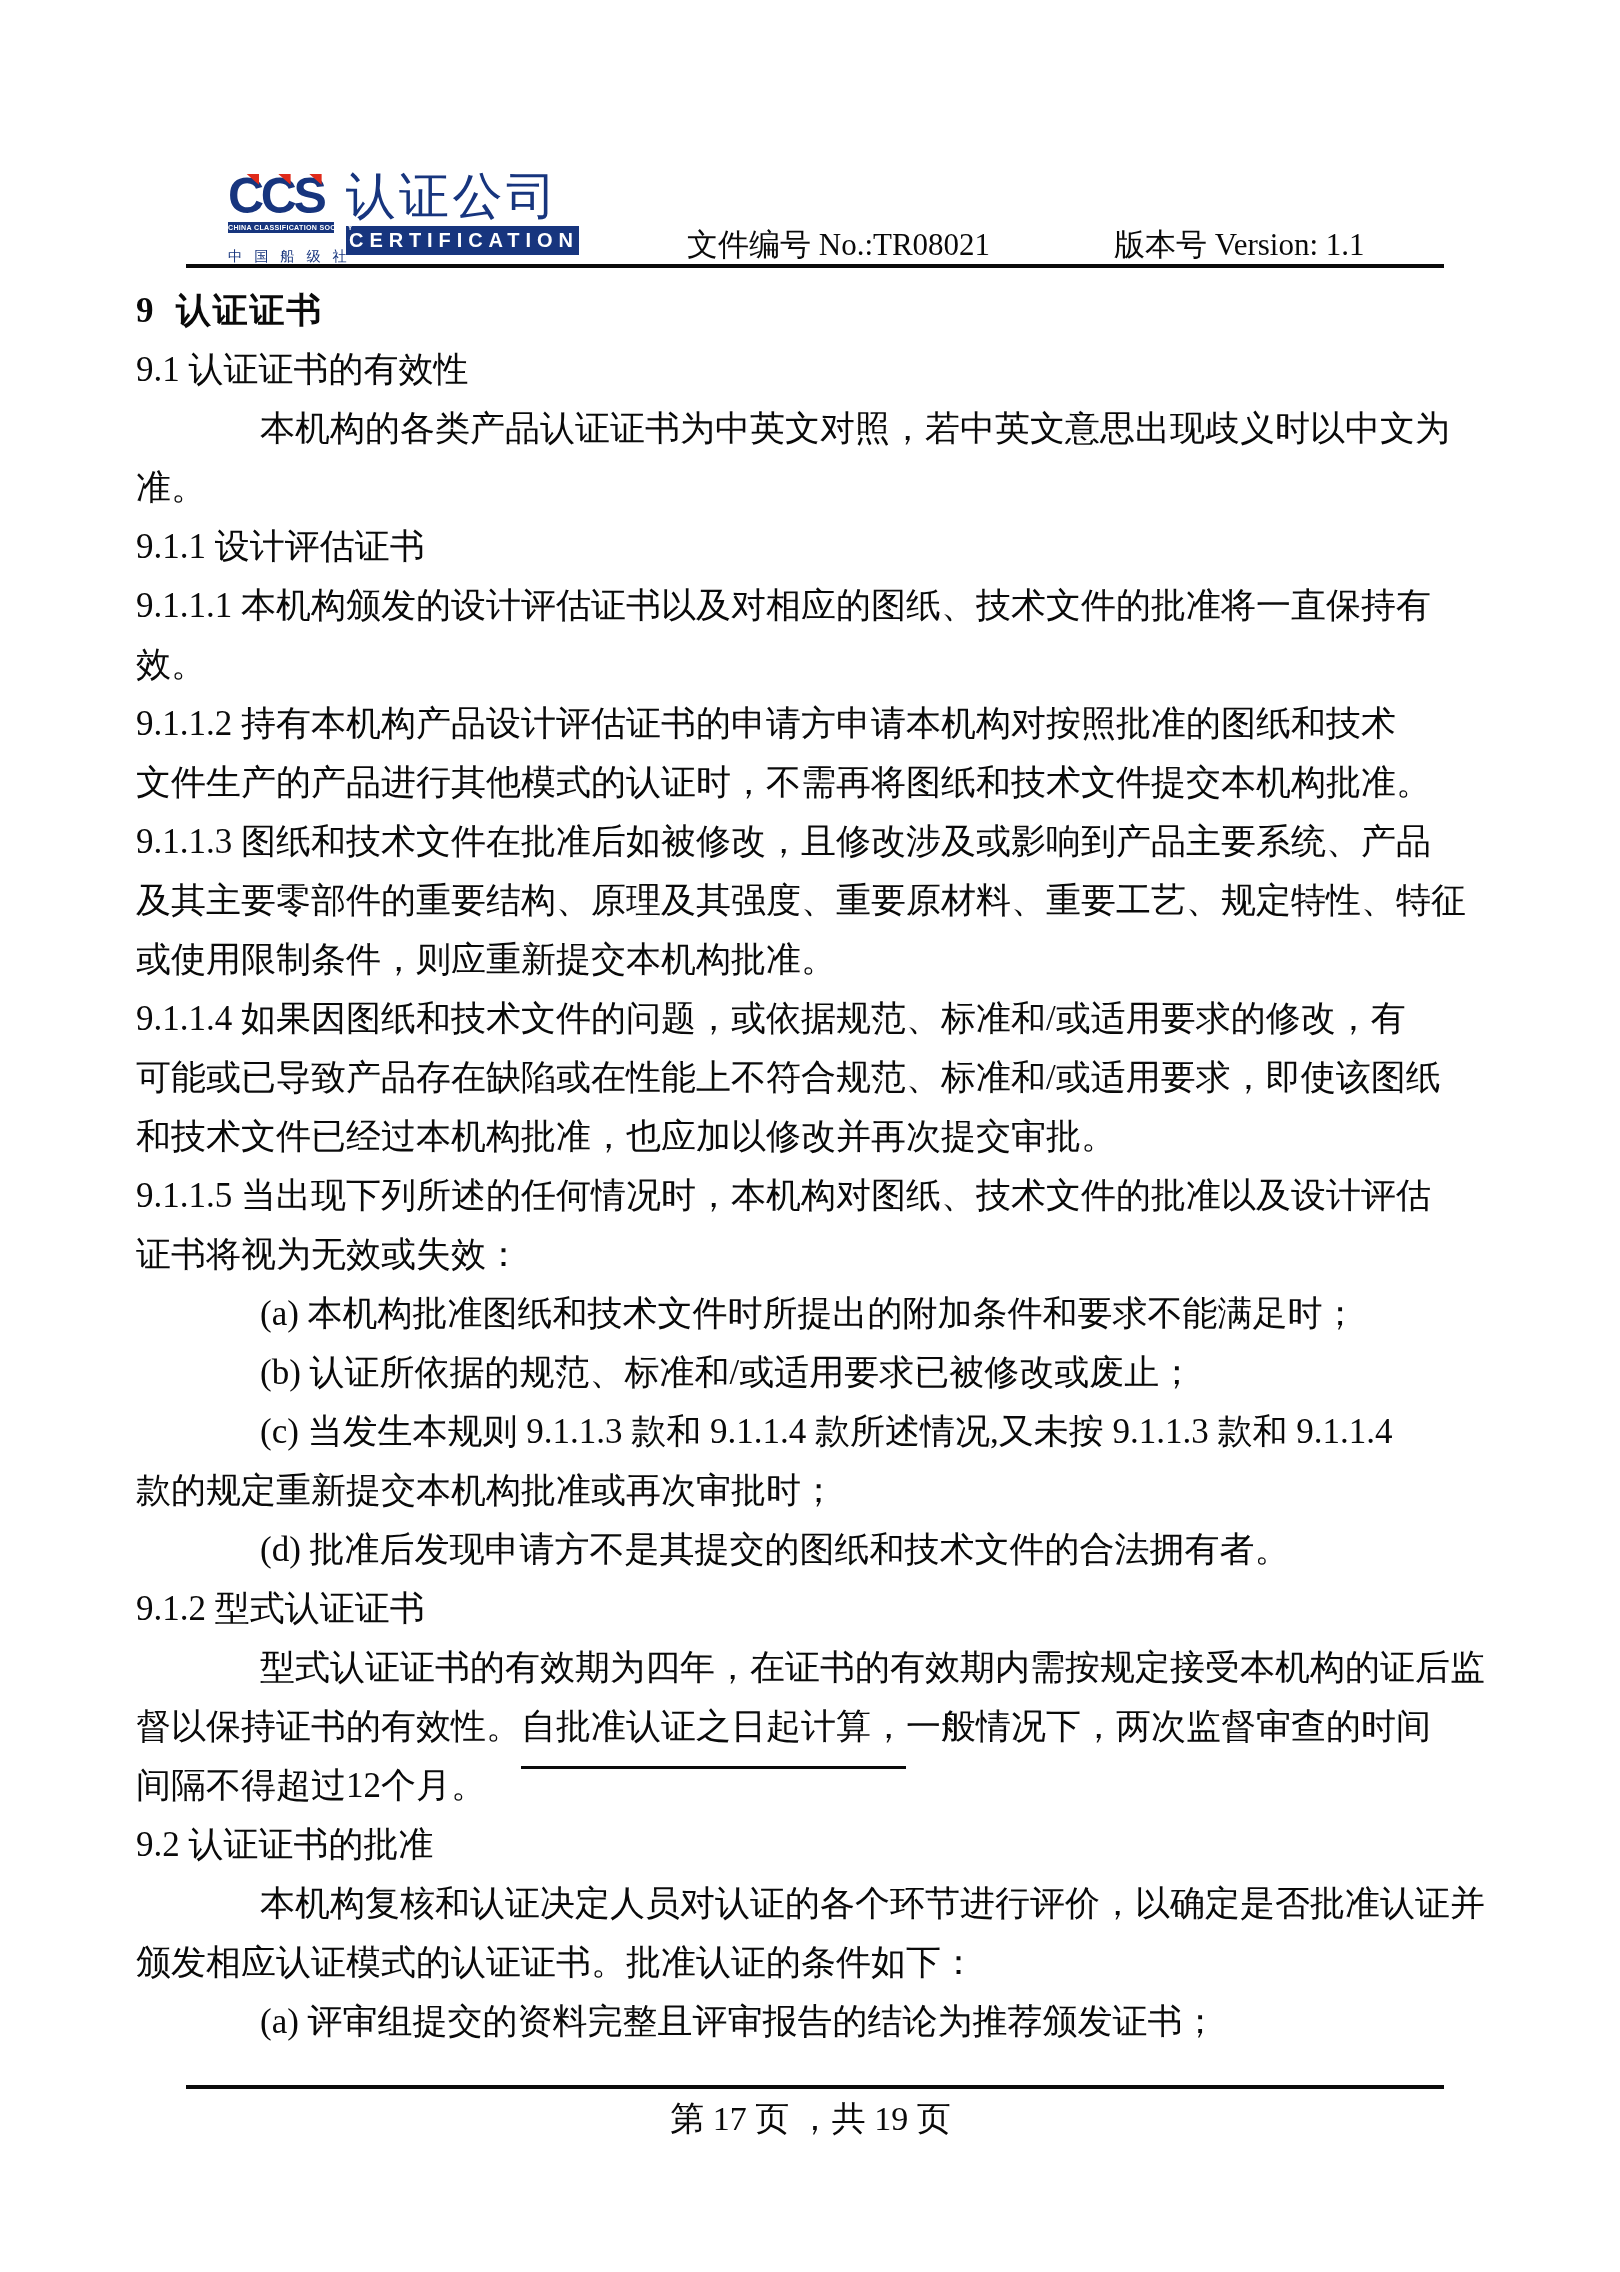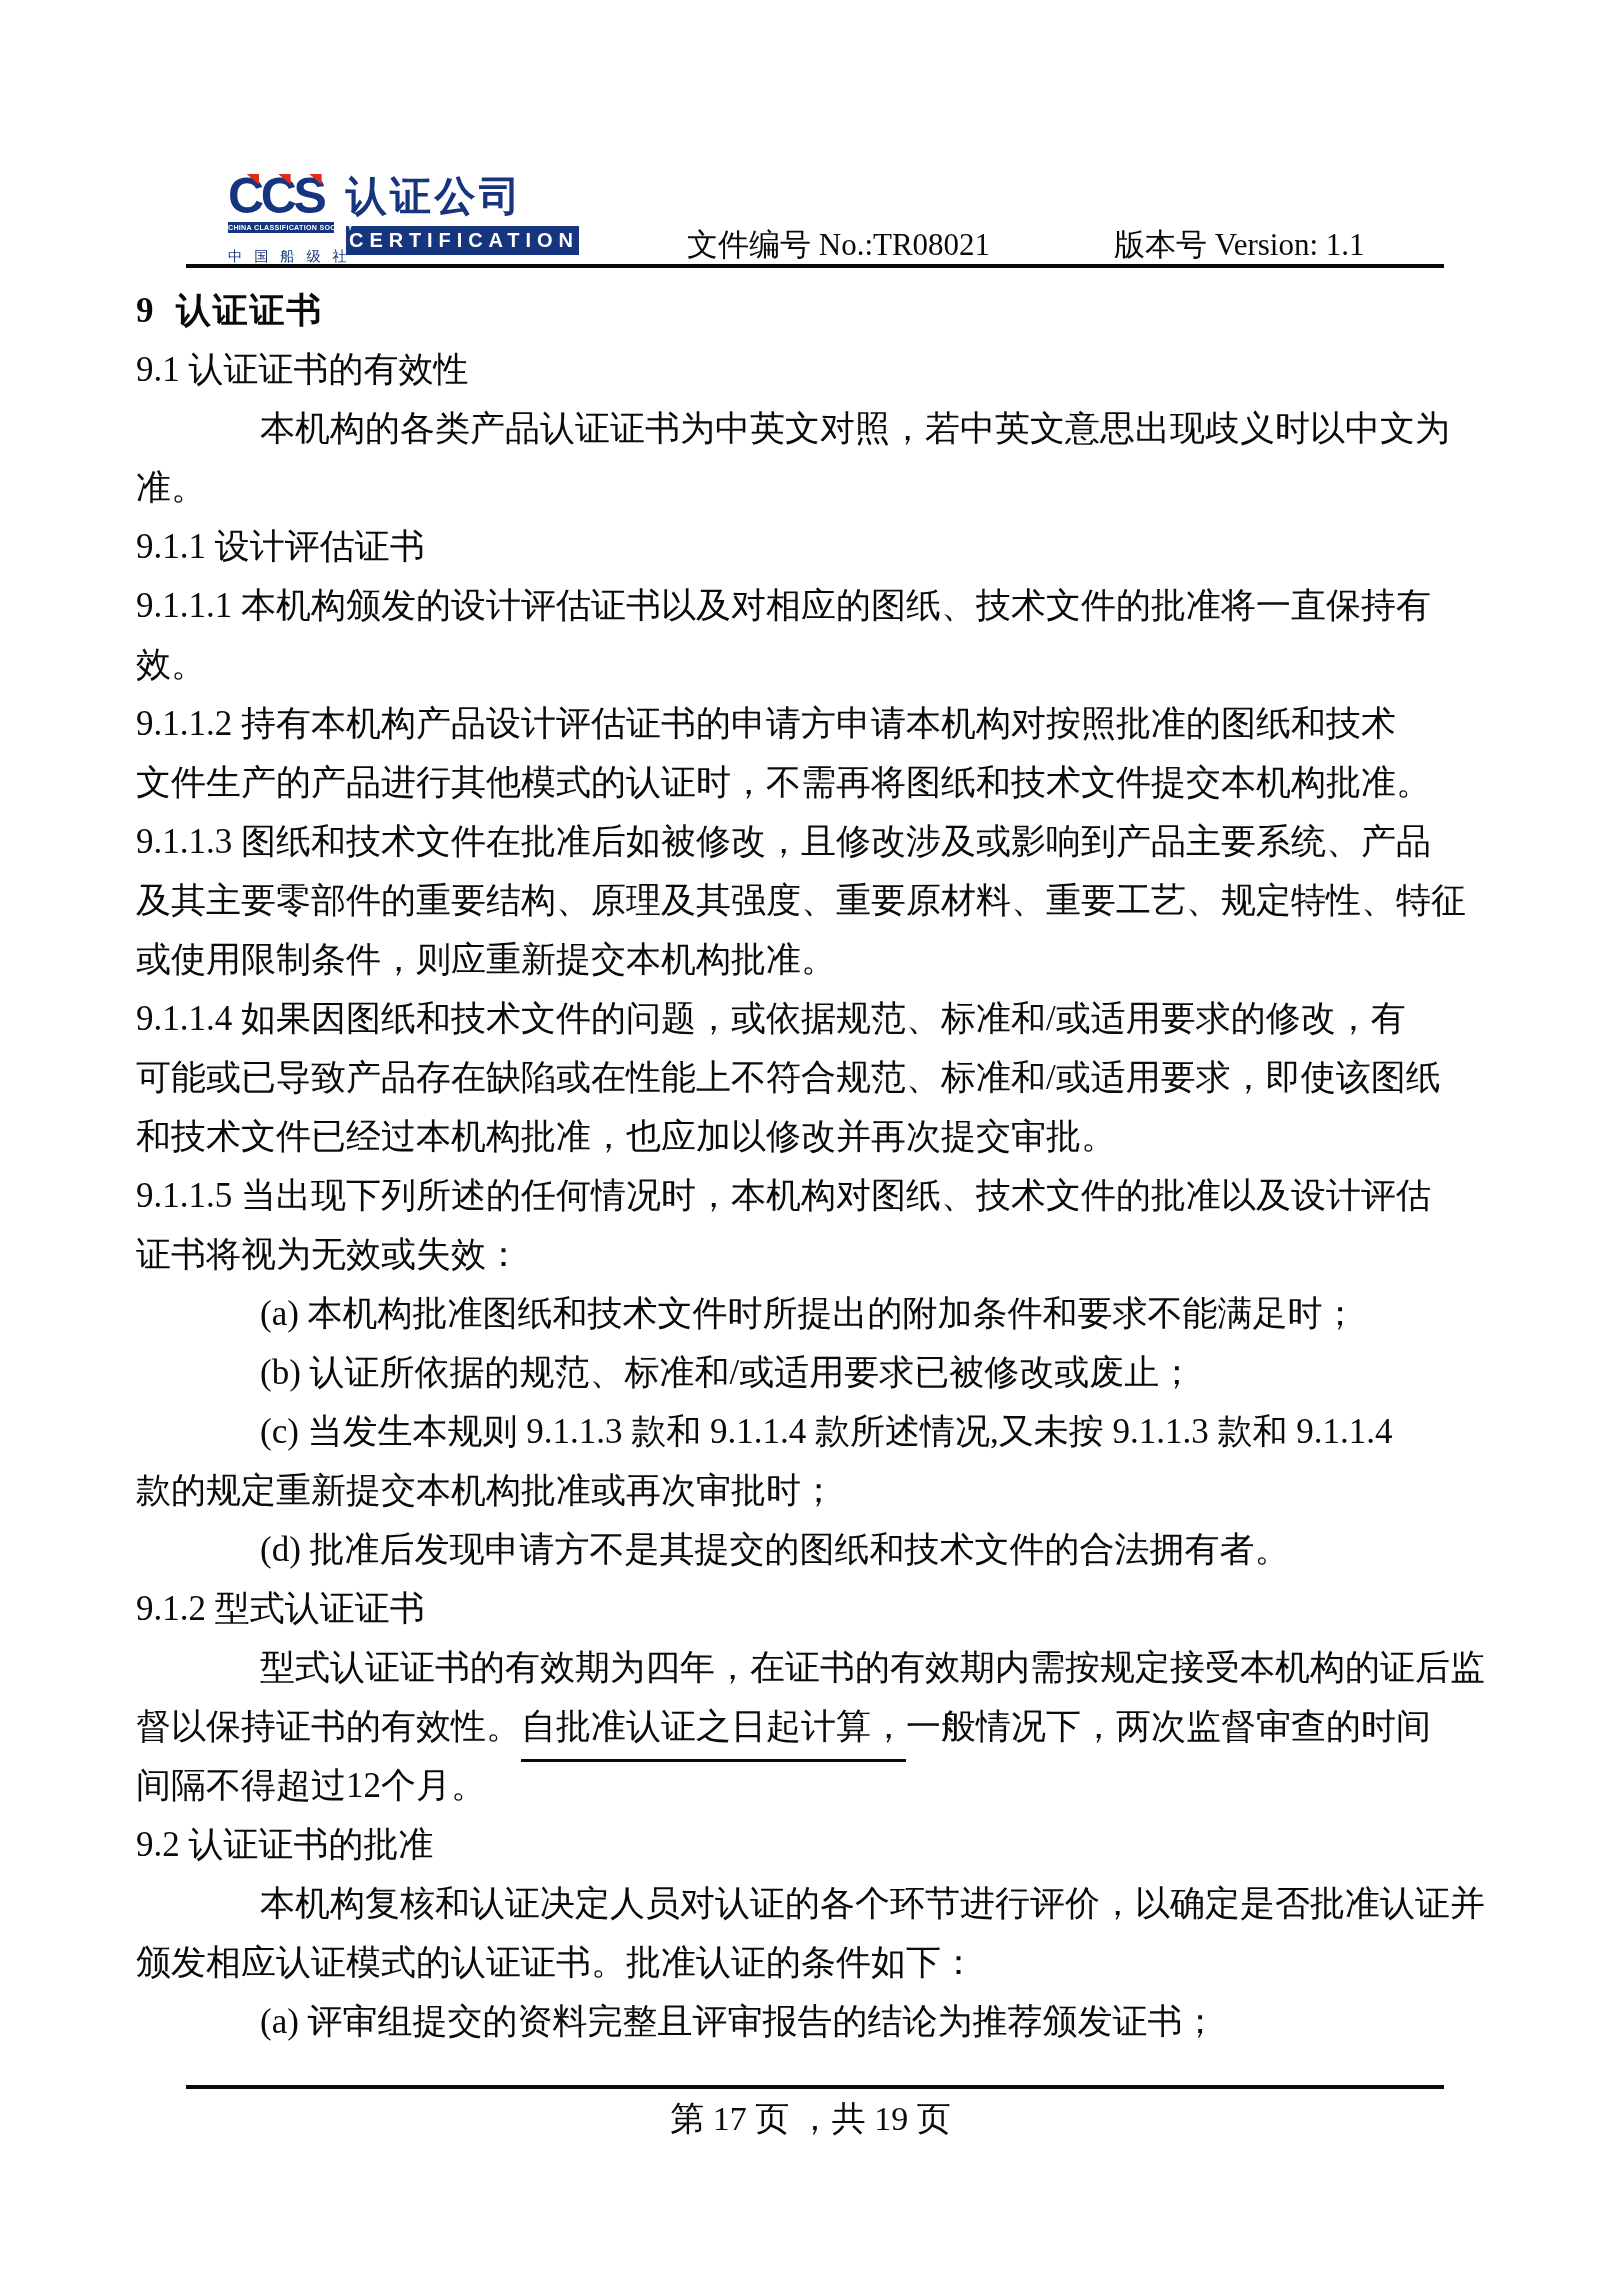--- a/index.html
+++ b/index.html
@@ -29,21 +29,21 @@
     font-size:7.1px;font-weight:bold;letter-spacing:0.3px;
     padding:1.7px 0;width:106px;white-space:nowrap;
   }
   .ccs-cn{
     margin-top:14px;color:var(--navy);font-weight:normal;font-size:14.2px;
     letter-spacing:4.2px;white-space:nowrap;text-align:center;width:106px;
   }
   .company-block{margin-left:11.7px;}
   .company-cn{
     font-family:"Liberation Sans","DejaVu Sans",sans-serif;
-    font-weight:bold;color:var(--navy);font-size:41px;line-height:47px;
+    font-weight:normal;color:var(--navy);font-size:50px;line-height:47px;
     letter-spacing:3.4px;white-space:nowrap;
   }
   .cert-bar{
     margin-top:6px;background:var(--navy);color:#fff;
     font-family:"Liberation Sans","DejaVu Sans",sans-serif;
     font-weight:bold;font-size:20px;letter-spacing:5.9px;
     text-align:center;padding:2.5px 0 3.4px 3.4px;white-space:nowrap;
   }
 
   .hdr-field{position:absolute;font-size:31px;white-space:pre;color:#0a0a0a;}
@@ -57,21 +57,21 @@
   
   .body-lines{
     position:absolute;left:136px;top:281px;width:1357px;
   }
   .line{
     height:59px;line-height:59px;font-size:35px;
     white-space:pre;letter-spacing:0;color:#0a0a0a;
   }
   .line.bold{font-weight:bold;letter-spacing:1.7px;}
   .line.indent{padding-left:124px;}
-  .useg{border-bottom:3.4px solid #0a0a0a;padding-bottom:13px;}
+  .useg{border-bottom:3.4px solid #0a0a0a;padding-bottom:20px;}
 
   
   .footer-text{
     position:absolute;left:0;top:2096px;width:1621px;
     text-align:center;font-size:34px;color:#0a0a0a;white-space:pre;
   }
 </style>
 </head>
 <body>
 

